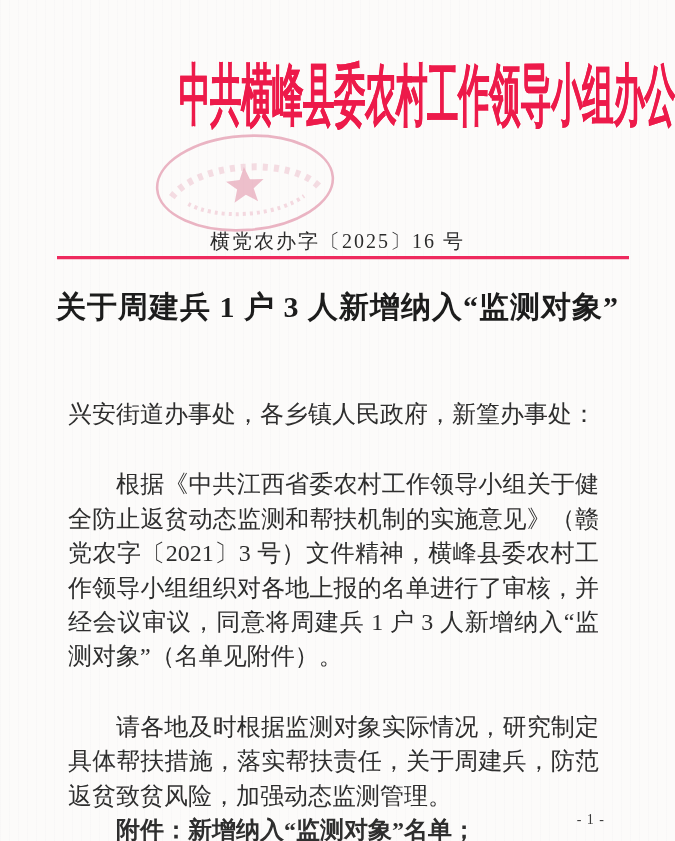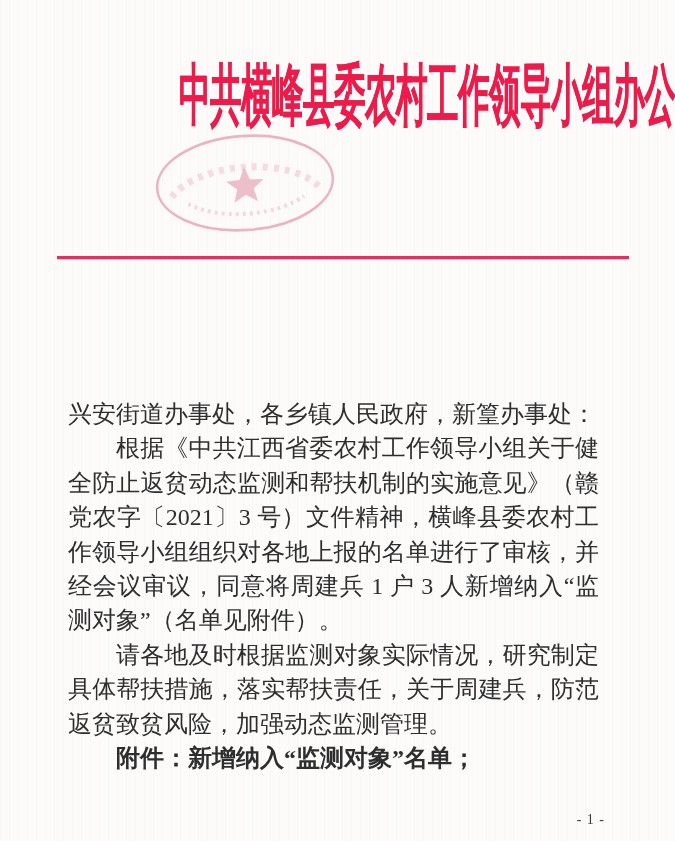--- a/index.html
+++ b/index.html
@@ -48,21 +48,21 @@
     line-height:45px;
     letter-spacing:1px;
   }
   .body-block{
     position:absolute;top:397px;left:68px;width:531px;
     font-size:24px;line-height:34.4px;
     text-align:justify;
     color:#2e2e2e;
   }
   .body-block p{margin:0;}
-  .body-block p.indent{text-indent:2em;}
+  .body-block p.indent{text-indent:2em;margin-top:36px;}
   .attachment{
     margin-top:50px;
     text-indent:2em;
     font-weight:bold;
   }
   .page-number{
     position:absolute;right:70px;bottom:13px;
     font-size:14px;letter-spacing:1px;color:#3a3a3a;
   }
 </style>
@@ -76,24 +76,26 @@
   <svg class="seal" viewBox="0 0 192 106" aria-hidden="true">
     <ellipse cx="96" cy="53" rx="88" ry="47" fill="none" stroke="#e08aa2" stroke-width="2.6"></ellipse>
 
     <path d="M 22 62 A 80 40 0 0 1 170 62" fill="none" stroke="#e6a0b4" stroke-width="7" stroke-dasharray="5 6" opacity="0.55"></path>
 
     <path d="M 38 70 A 72 34 0 0 0 154 70" fill="none" stroke="#e6a0b4" stroke-width="4" stroke-dasharray="3 4" opacity="0.6"></path>
 
     <path d="M96 37 L101.2 49.6 L114.8 50.4 L104.3 58.9 L107.8 72 L96 64.8 L84.2 72 L87.7 58.9 L77.2 50.4 L90.8 49.6 Z" fill="#e08aa2" opacity="0.85"></path>
   </svg>
 
+  <div class="doc-number">横党农办字〔2025〕16 号</div>
 
   <div class="red-line"></div>
 
   <div class="doc-title">
+    <div>关于周建兵 1 户 3 人新增纳入“监测对象”</div>
   </div>
 
   <div class="body-block">
     <p>兴安街道办事处，各乡镇人民政府，新篁办事处：</p>
     <p class="indent">根据《中共江西省委农村工作领导小组关于健全防止返贫动态监测和帮扶机制的实施意见》（赣党农字〔2021〕3 号）文件精神，横峰县委农村工作领导小组组织对各地上报的名单进行了审核，并经会议审议，同意将周建兵 1 户 3 人新增纳入“监测对象”（名单见附件）。</p>
     <p class="indent">请各地及时根据监测对象实际情况，研究制定具体帮扶措施，落实帮扶责任，关于周建兵，防范返贫致贫风险，加强动态监测管理。</p>
     <p class="attachment">附件：新增纳入“监测对象”名单；</p>
   </div>
 
   <div class="page-number">- 1 -</div>

